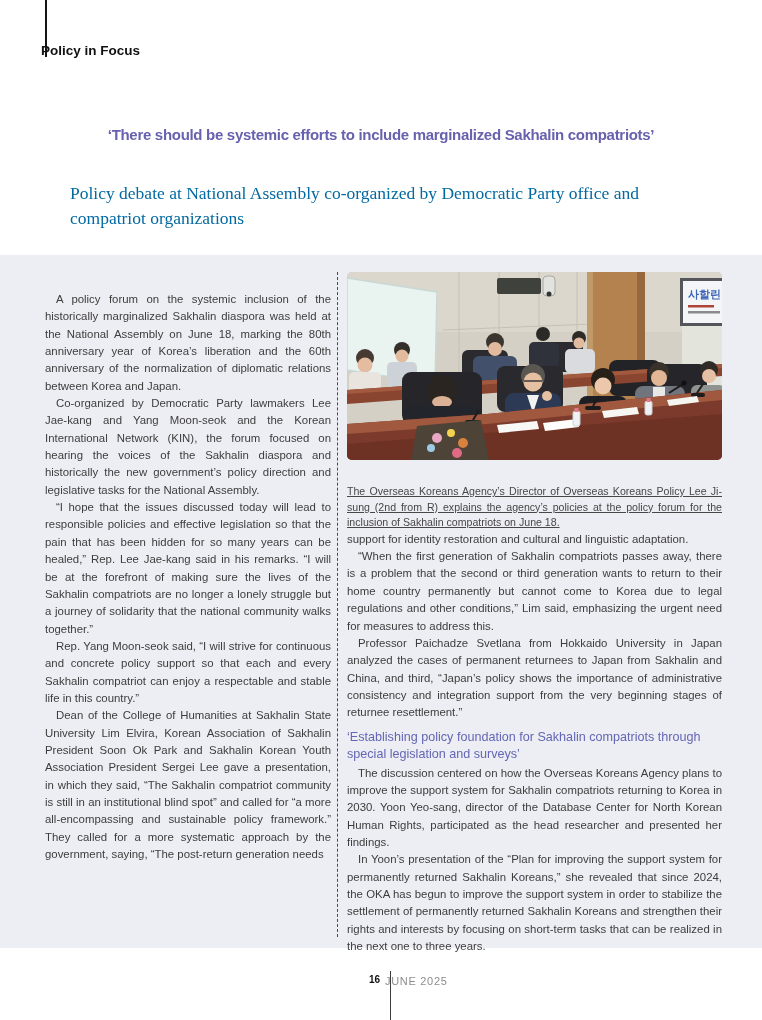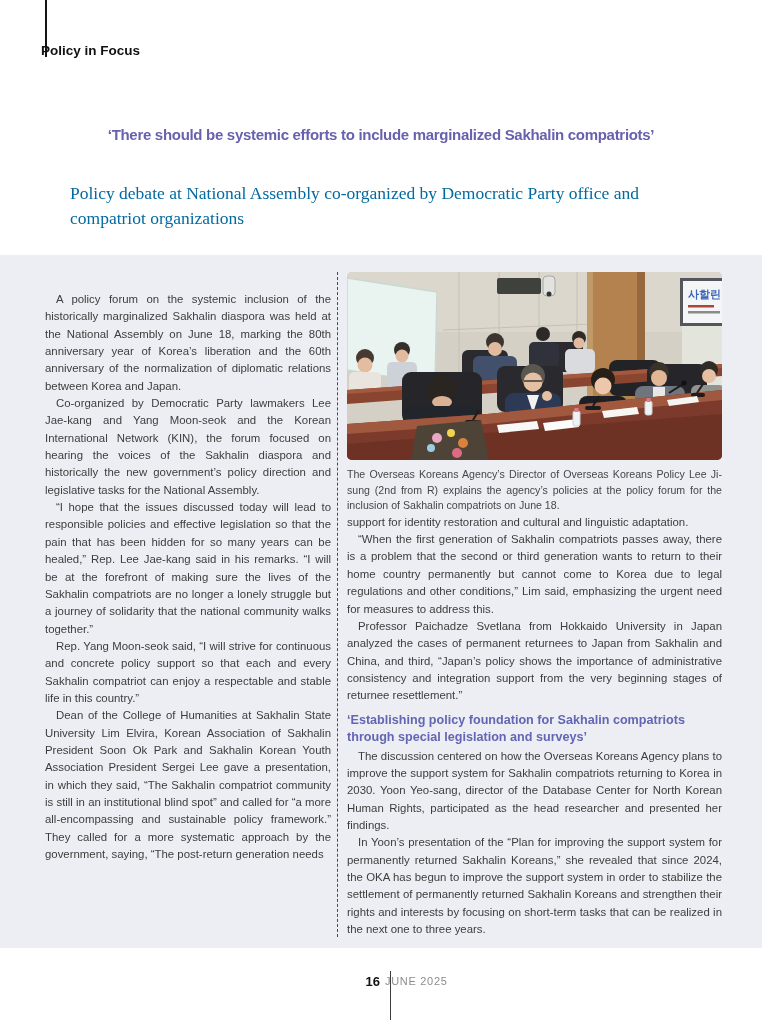--- a/index.html
+++ b/index.html
@@ -20,27 +20,27 @@
     font-family:"Liberation Serif", serif; font-size:17.5px; line-height:25px; color:#0369a1;
   }
   .body-panel { position:absolute; top:255px; left:0; width:762px; height:693px; background: var(--panel-background, #ededf4); }
   .col-left { position:absolute; left:45px; top:271px; width:286px;margin-top:20px; }
   .col-divider { position:absolute; left:337px; top:272px; height:665px; width:0; border-left:1.5px dashed #4a4a4a; }
   .col-right { position:absolute; left:347px; top:272px; width:375px; }
   .para { margin:0; font-size:11.4px; line-height:17.35px; text-align:justify; text-indent:11px; color: var(--body-text, #3d3d3d); }
   .para.no-indent { text-indent:0; }
   .photo-frame { width:375px; height:188px; border-radius:5px; overflow:hidden; background:#d5d0c5; }
   .photo-frame svg { display:block; }
-  .caption { margin:7px 0 0 0; font-size:10.6px; line-height:15.6px; text-align:justify; color:#474747; }
+  .caption { margin:24px 0 0 0; font-size:10.6px; line-height:15.6px; text-align:justify; color:#474747;text-decoration:underline; }
   .right-top { }
   .subheading {
-    margin:7px 0 2px 0; font-size:12.6px; font-weight:700; line-height:17px;
+    margin:7px 0 2px 0; font-size:12.6px; font-weight:400; line-height:17px;
     color: var(--subheading-purple, #6366b4); text-align:left;
   }
-  .footer-page-number { position:absolute; top:974px; left:320px; width:60px; text-align:right; font-size:13px; font-weight:700; color:#111; }
+  .footer-page-number { position:absolute; top:974px; left:320px; width:60px; text-align:right; font-size:10px; font-weight:700; color:#111; }
   .footer-rule { position:absolute; left:390px; top:971px; width:1px; height:49px; background:#3c3c3c; }
   .footer-issue { position:absolute; left:385px; top:975px; font-size:11px; letter-spacing:0.7px; color:#8d8d8d; }
 </style>
 </head>
 <body>
 
 <div class="kicker-rule"></div>
 <div class="kicker">Policy in Focus</div>
 
 <h1 class="headline">‘There should be systemic efforts to include marginalized Sakhalin compatriots’</h1>

